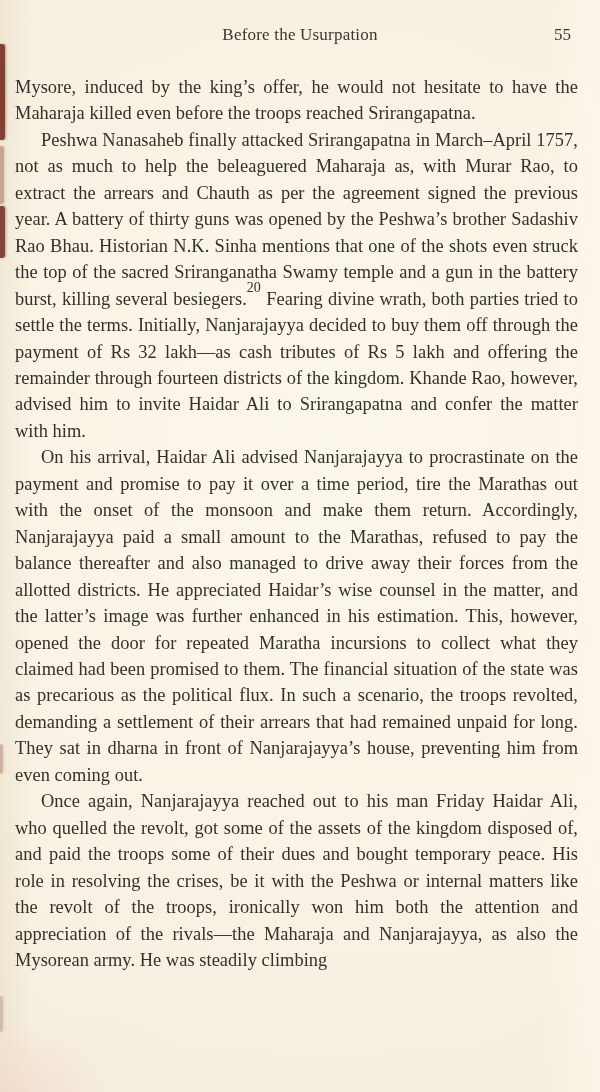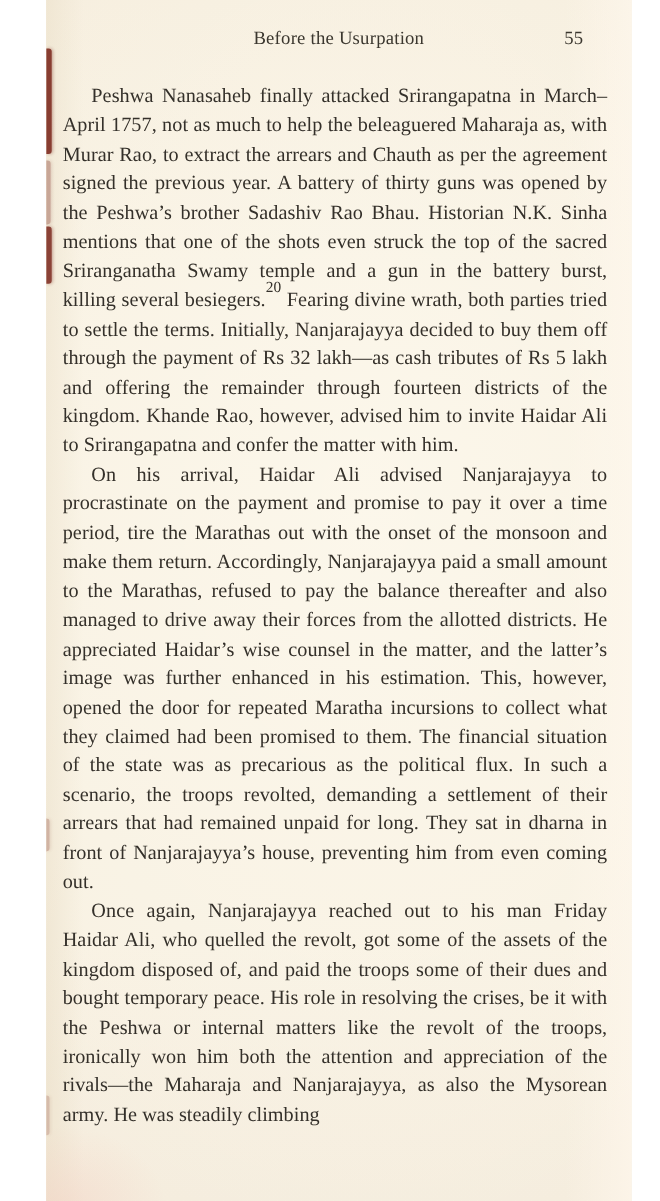--- a/index.html
+++ b/index.html
@@ -9,31 +9,30 @@
     --ink: #34302a;
     --header-ink: #3b372f;
     --edge-mark: #7d2b20;
   }
   * { margin: 0; padding: 0; box-sizing: border-box; }
   html, body { width: 600px; }
   body { font-family: "Liberation Serif", "DejaVu Serif", serif; }
 
   .page {
     position: relative;
-    width: 532px;
+    width: 600px;
     height: 1092px;
     overflow: hidden;
     background:
       radial-gradient(ellipse 130% 90% at 55% 42%, rgba(255,252,242,0.55), rgba(255,252,242,0) 70%),
       linear-gradient(90deg, var(--paper-edge) 0px, rgba(239,229,209,0) 34px),
       linear-gradient(270deg, var(--paper-right) 0px, rgba(252,244,232,0) 60px),
       linear-gradient(180deg, #f6eede 0%, var(--paper) 22%, var(--paper) 78%, #f5edde 100%);
     background-color: var(--paper);
     color: var(--ink);
-    margin-left: 42px;
   }
 
   
   .page::after {
     content: "";
     position: absolute;
     left: -30px; bottom: -40px;
     width: 140px; height: 110px;
     background: radial-gradient(ellipse at 30% 70%, rgba(243,210,196,0.55), rgba(243,210,196,0) 70%);
     pointer-events: none;
@@ -60,21 +59,21 @@
     left: 0; right: 0;
     height: 22px;
     text-align: center;
     font-size: 17px;
     letter-spacing: 0.2px;
     color: var(--header-ink);
   }
   .page-number {
     position: absolute;
     top: 25px;
-    right: 44px;
+    right: 29px;
     font-size: 17px;
     color: var(--header-ink);
   }
 
   .page-body {
     position: absolute;
     top: 74px;
     left: 15px;
     right: 22px;
     font-size: 18.4px;
@@ -103,20 +102,21 @@
   <div class="edge-mark m3"></div>
   <div class="edge-mark m4"></div>
   <div class="edge-mark m5"></div>
 
   <div class="running-header">Before the Usurpation</div>
 
   <div class="page-number">55</div>
 
   <main class="page-body">
 
+    <p class="noindent"><span>Mysore, induced by the king’s offer, he would not hesitate to have the Maharaja killed even before the troops reached Srirangapatna.</span></p>
 
     <p><span>Peshwa Nanasaheb finally attacked Srirangapatna in March–April 1757, not as much to help the beleaguered Maharaja as, with Murar Rao, to extract the arrears and Chauth as per the agreement signed the previous year. A battery of thirty guns was opened by the Peshwa’s brother Sadashiv Rao Bhau. Historian N.K. Sinha mentions that one of the shots even struck the top of the sacred Sriranganatha Swamy temple and a gun in the battery burst, killing several besiegers.</span><sup class="footnote-ref">20</sup><span> Fearing divine wrath, both parties tried to settle the terms. Initially, Nanjarajayya decided to buy them off through the payment of Rs 32 lakh—as cash tributes of Rs 5 lakh and offering the remainder through fourteen districts of the kingdom. Khande Rao, however, advised him to invite Haidar Ali to Srirangapatna and confer the matter with him.</span></p>
 
     <p><span>On his arrival, Haidar Ali advised Nanjarajayya to procrastinate on the payment and promise to pay it over a time period, tire the Marathas out with the onset of the monsoon and make them return. Accordingly, Nanjarajayya paid a small amount to the Marathas, refused to pay the balance thereafter and also managed to drive away their forces from the allotted districts. He appreciated Haidar’s wise counsel in the matter, and the latter’s image was further enhanced in his estimation. This, however, opened the door for repeated Maratha incursions to collect what they claimed had been promised to them. The financial situation of the state was as precarious as the political flux. In such a scenario, the troops revolted, demanding a settlement of their arrears that had remained unpaid for long. They sat in dharna in front of Nanjarajayya’s house, preventing him from even coming out.</span></p>
 
     <p><span>Once again, Nanjarajayya reached out to his man Friday Haidar Ali, who quelled the revolt, got some of the assets of the kingdom disposed of, and paid the troops some of their dues and bought temporary peace. His role in resolving the crises, be it with the Peshwa or internal matters like the revolt of the troops, ironically won him both the attention and appreciation of the rivals—the Maharaja and Nanjarajayya, as also the Mysorean army. He was steadily climbing</span></p>
 
   </main>
 </div>
 

